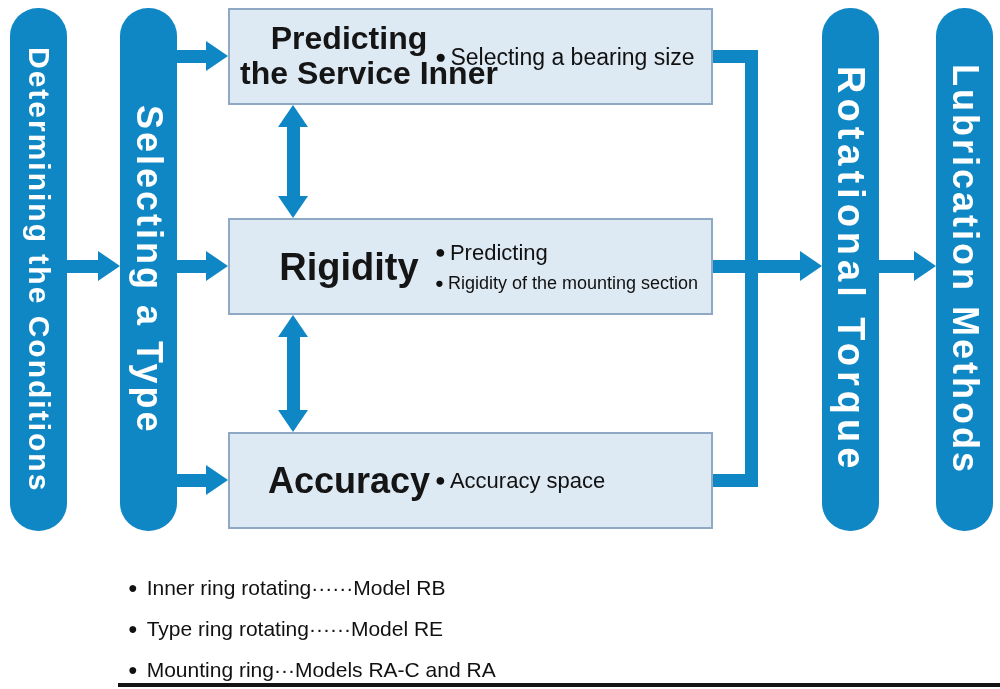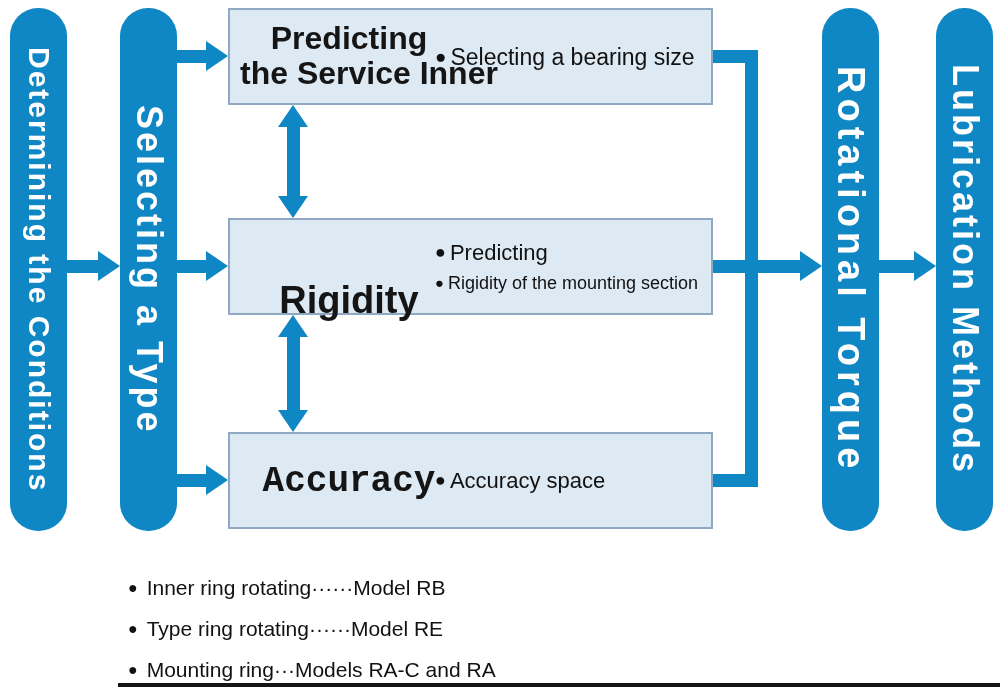--- a/index.html
+++ b/index.html
@@ -37,22 +37,22 @@
   }
   .box-life { top:8px; }
   .box-rigidity { top:218px; }
   .box-accuracy { top:432px; }
   .box-title {
     position:absolute; left:10px; top:50%; transform:translateY(-50%);
     width:218px; text-align:center; font-weight:bold; color:#151515;
   }
   .box-title .t-line { white-space:nowrap; }
   .box-life .box-title { font-size:32px; line-height:1.12; }
-  .box-rigidity .box-title { font-size:38px;margin-top:33px; }
-  .box-accuracy .box-title { font-size:36px;font-family:Liberation Mono, monospace; }
+  .box-rigidity .box-title { font-size:38px; }
+  .box-accuracy .box-title { font-size:36px; }
   .box-bullets { position:absolute; left:205px; top:50%; transform:translateY(-50%); }
   .bullet-line { display:flex; align-items:center; color:#111111; font-size:22px; margin:7px 0; white-space:nowrap; }
   .box-life .bullet-line { font-size:23px; }
   .bullet-line.small { font-size:18px; }
   .bullet-dot { font-size:0.82em; margin-right:4px; }
 
   
   .shaft-h { position:absolute; height:13px; background:var(--blue); }
   .shaft-v { position:absolute; width:13px; background:var(--blue); }
   .head-right {

